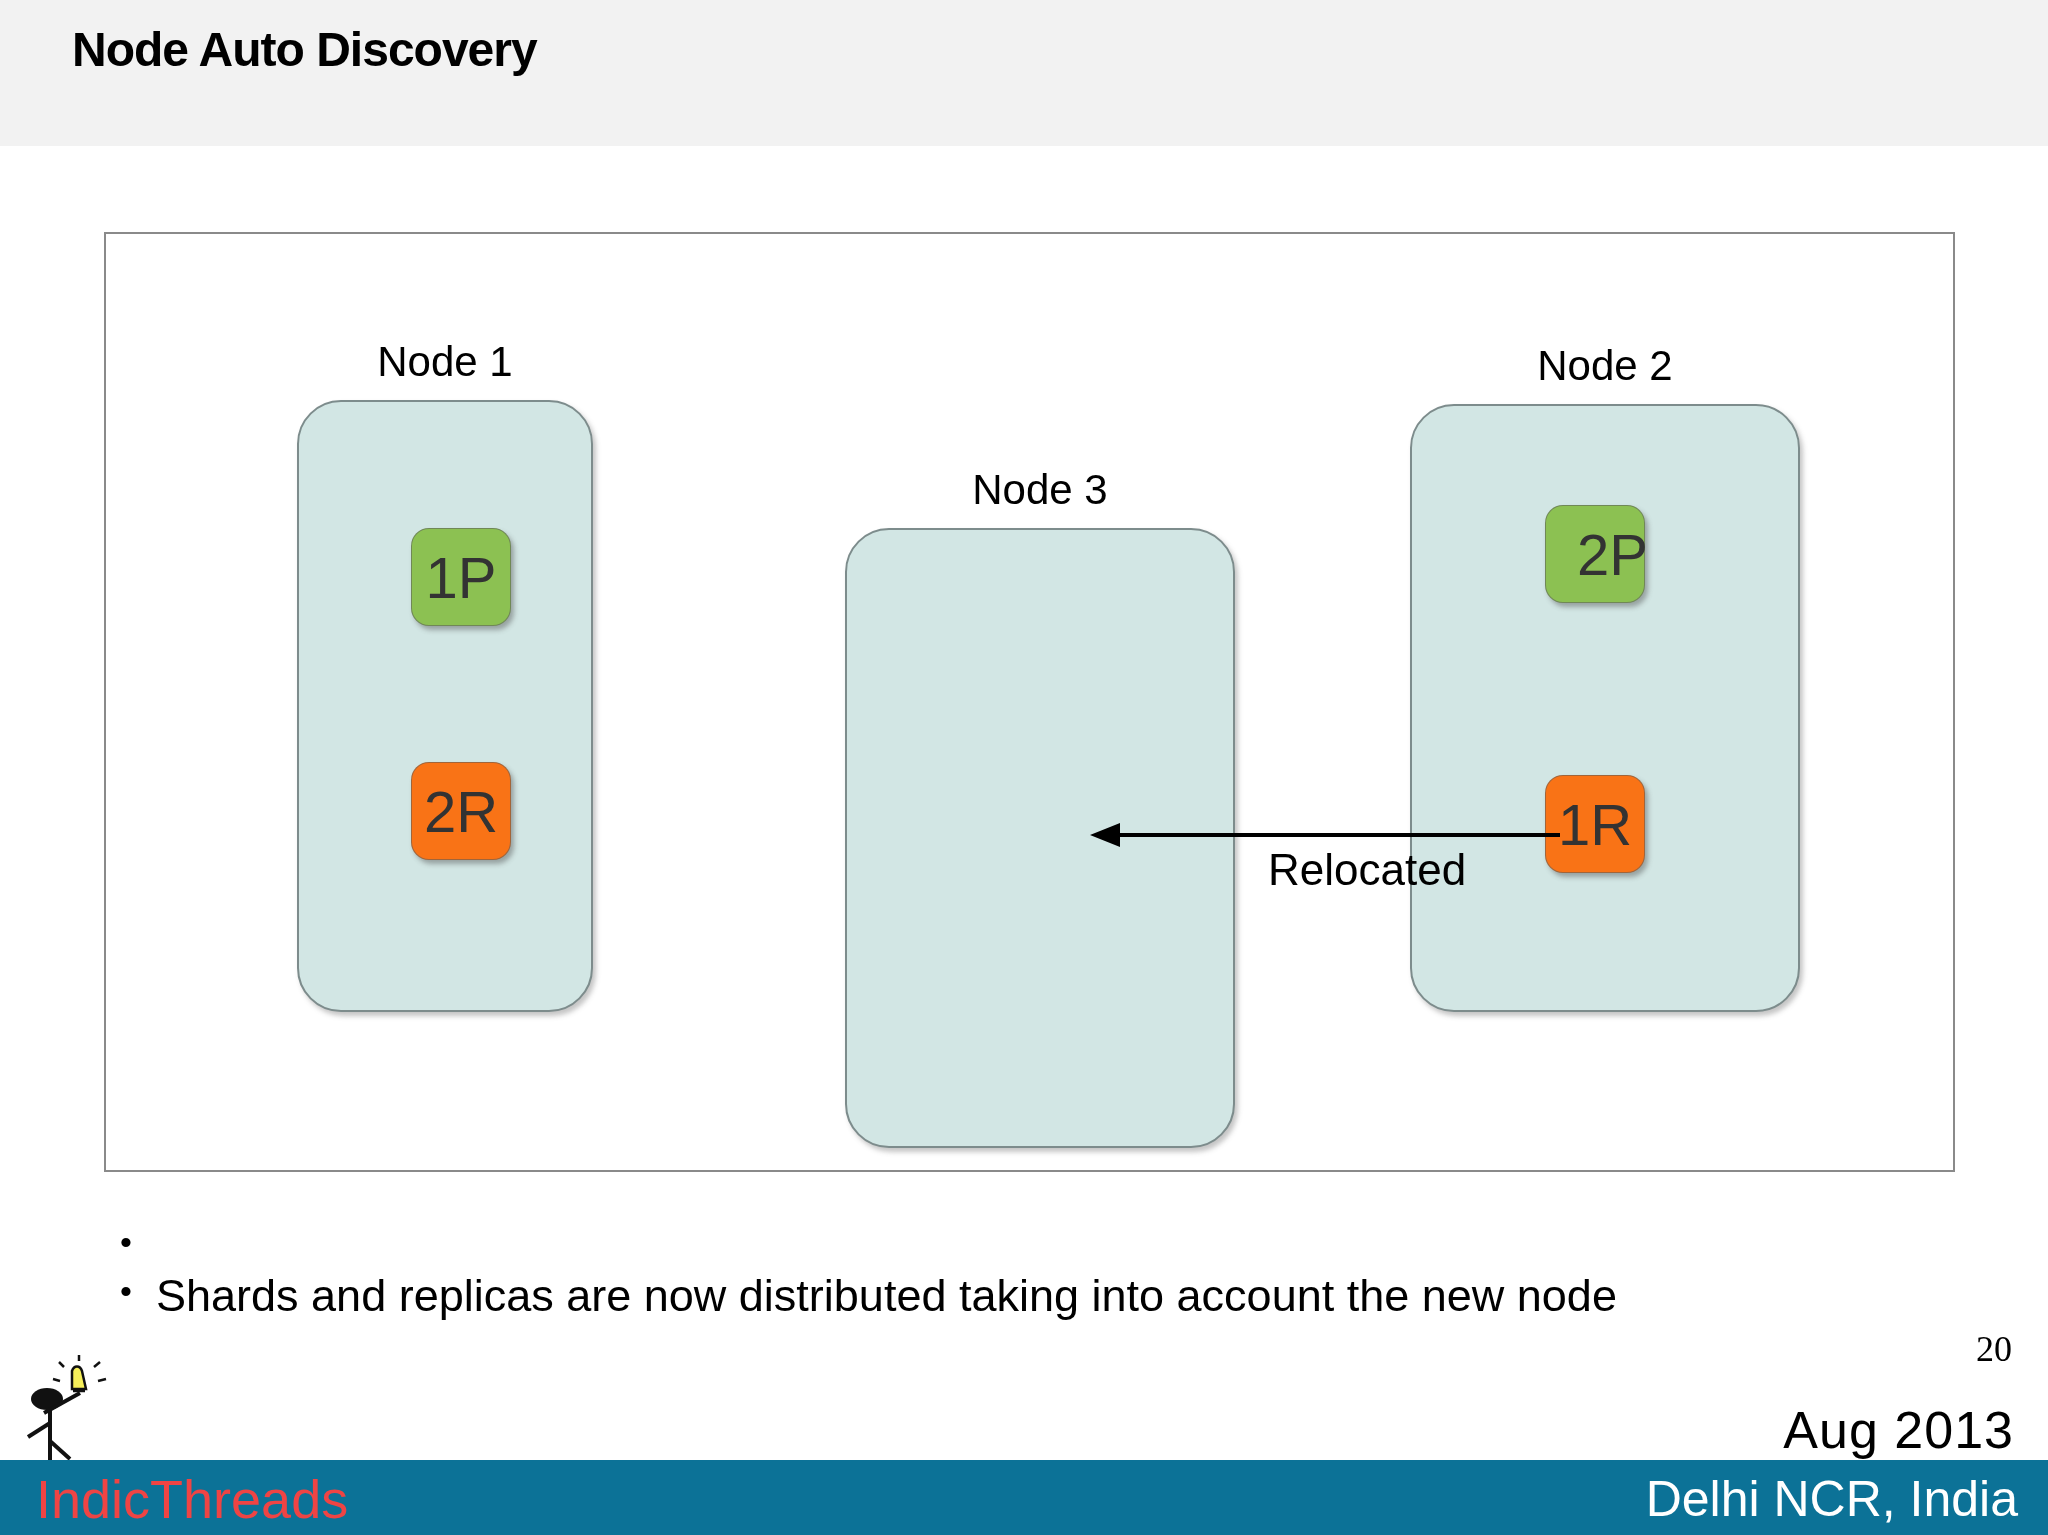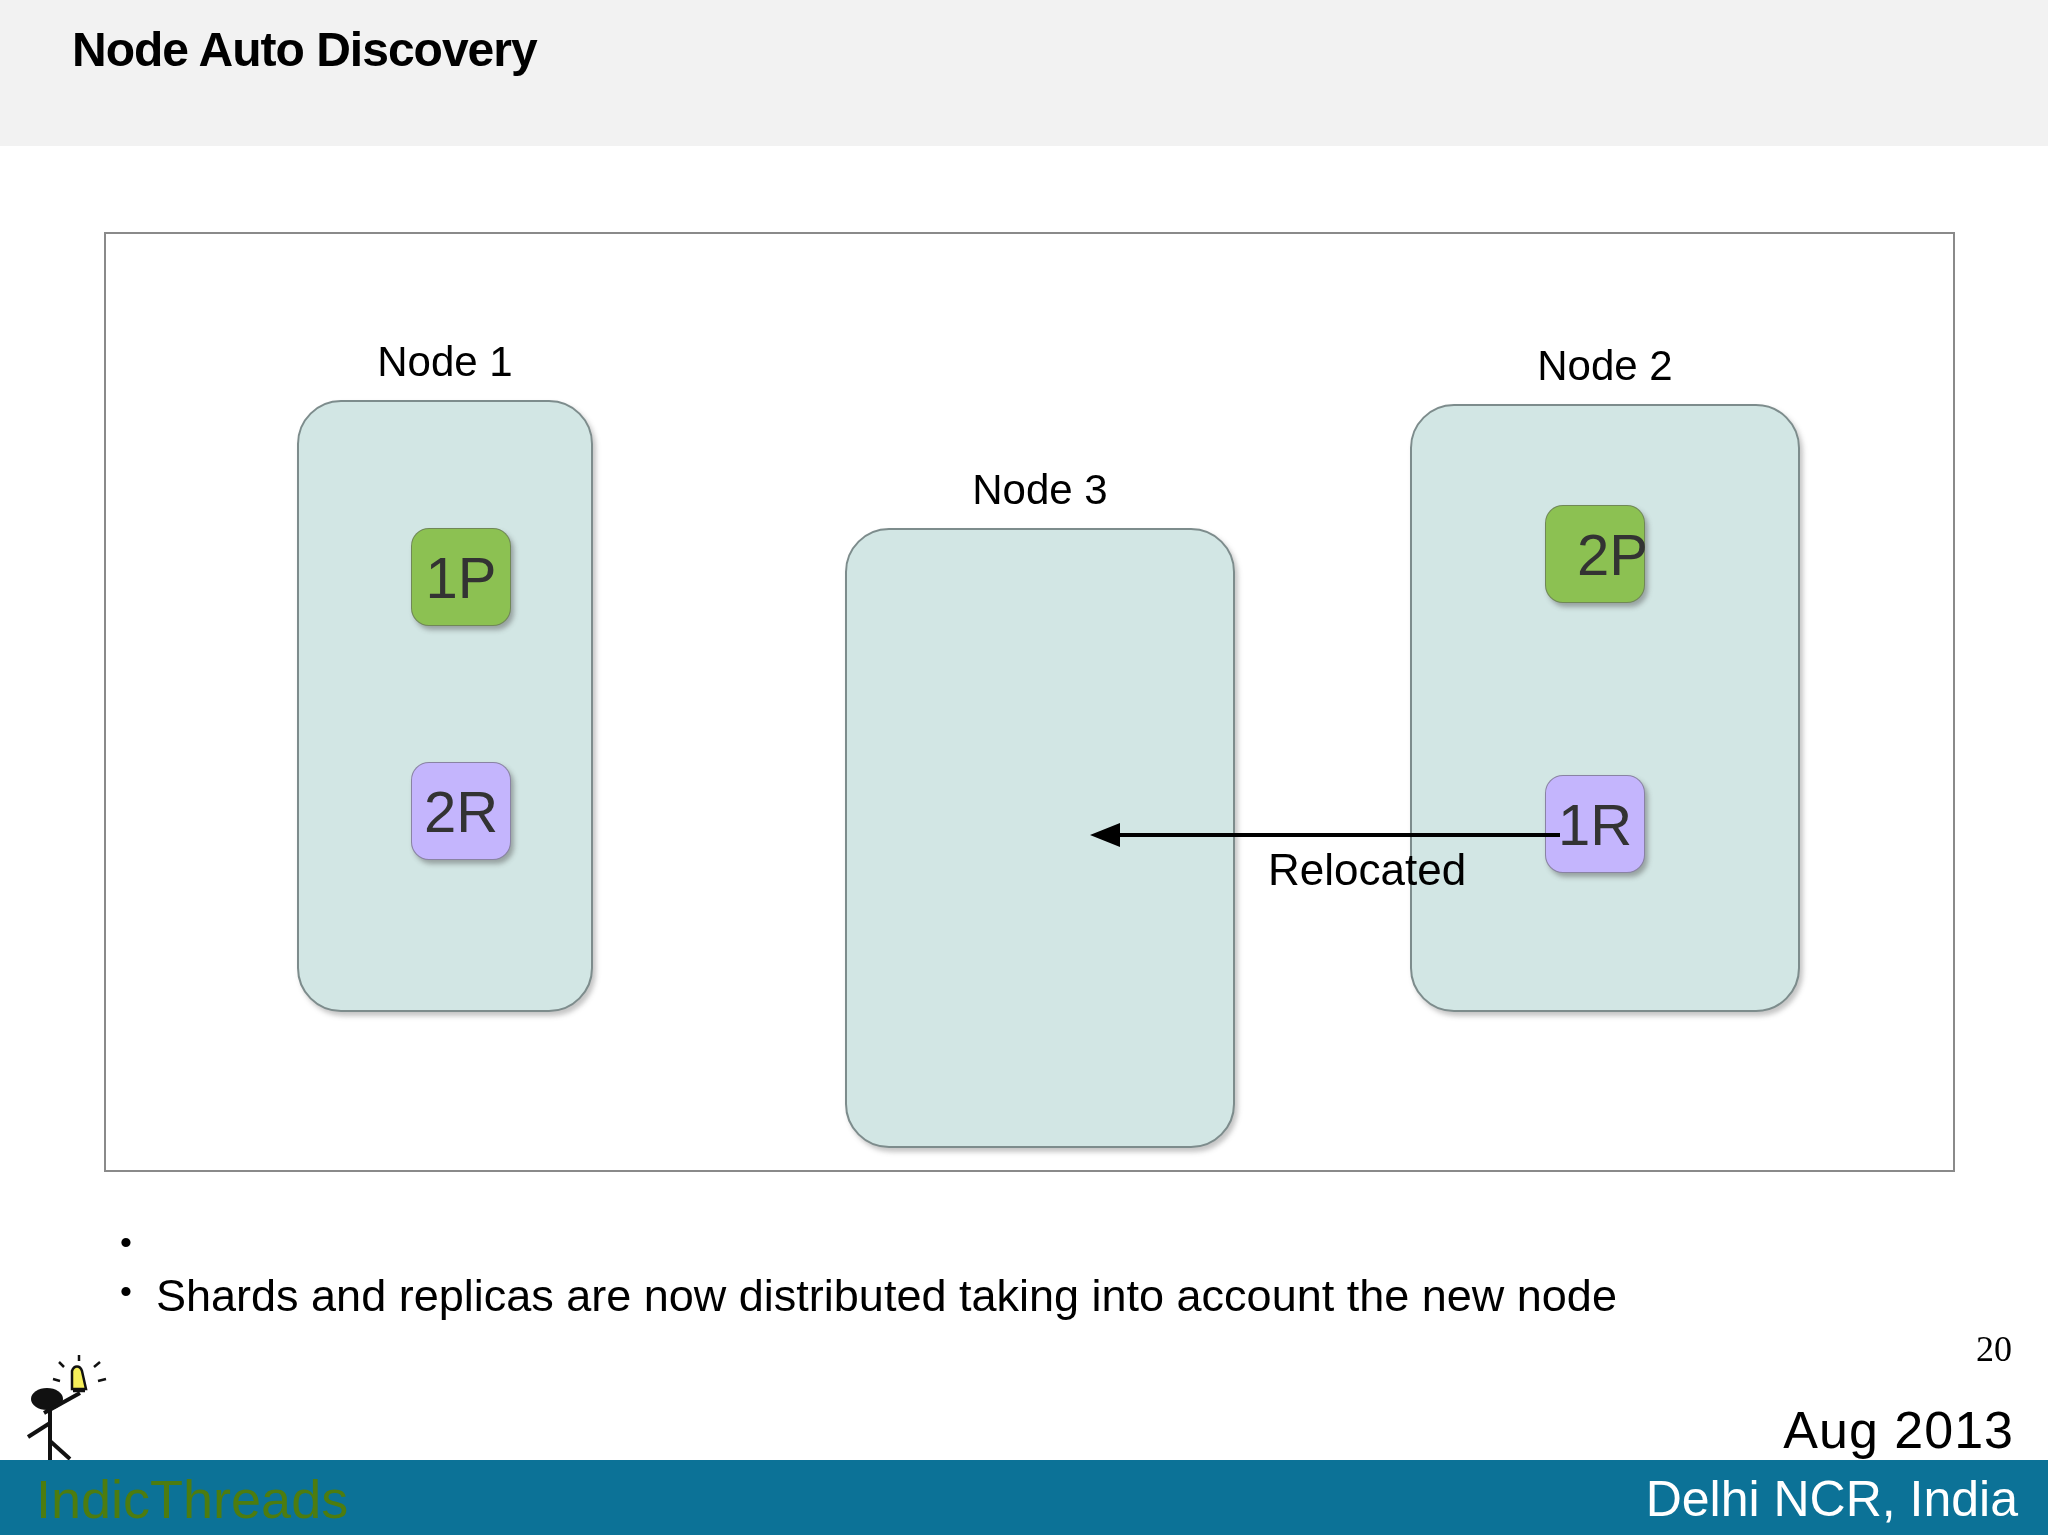--- a/index.html
+++ b/index.html
@@ -76,21 +76,21 @@
     border: 1px solid rgba(90,90,90,0.55);
     box-shadow: 3px 4px 5px rgba(80,80,80,0.45);
     display: flex;
     align-items: center;
     justify-content: center;
     font-size: 58px;
     color: #333333;
     letter-spacing: 0px;
   }
   .shard.primary { background: #8cc152; }
-  .shard.replica { background: #c4b5fd; }
+  .shard.replica { background: #f97316; }
 
   #shard-1p { left: 411px; top: 528px; }
   #shard-2r { left: 411px; top: 762px; }
   #shard-2p { left: 1545px; top: 505px; padding-left: 35px; }
   #shard-1r { left: 1545px; top: 775px; }
 
   
   #reloc-arrow {
     position: absolute;
     left: 1090px; top: 800px;
@@ -149,21 +149,21 @@
   #footer-bar {
     position: absolute;
     left: 0; top: 1460px;
     width: 2048px; height: 75px;
     background: #0c7297;
   }
   #footer-brand {
     position: absolute;
     left: 36px; top: 1468px;
     font-size: 54px;
-    color: #4d7c0f;
+    color: #ef4444;
     letter-spacing: 0px;
     white-space: nowrap;
   }
   #footer-location {
     position: absolute;
     right: 30px; top: 1470px;
     font-size: 50px;
     color: #ffffff;
     white-space: nowrap;
   }

